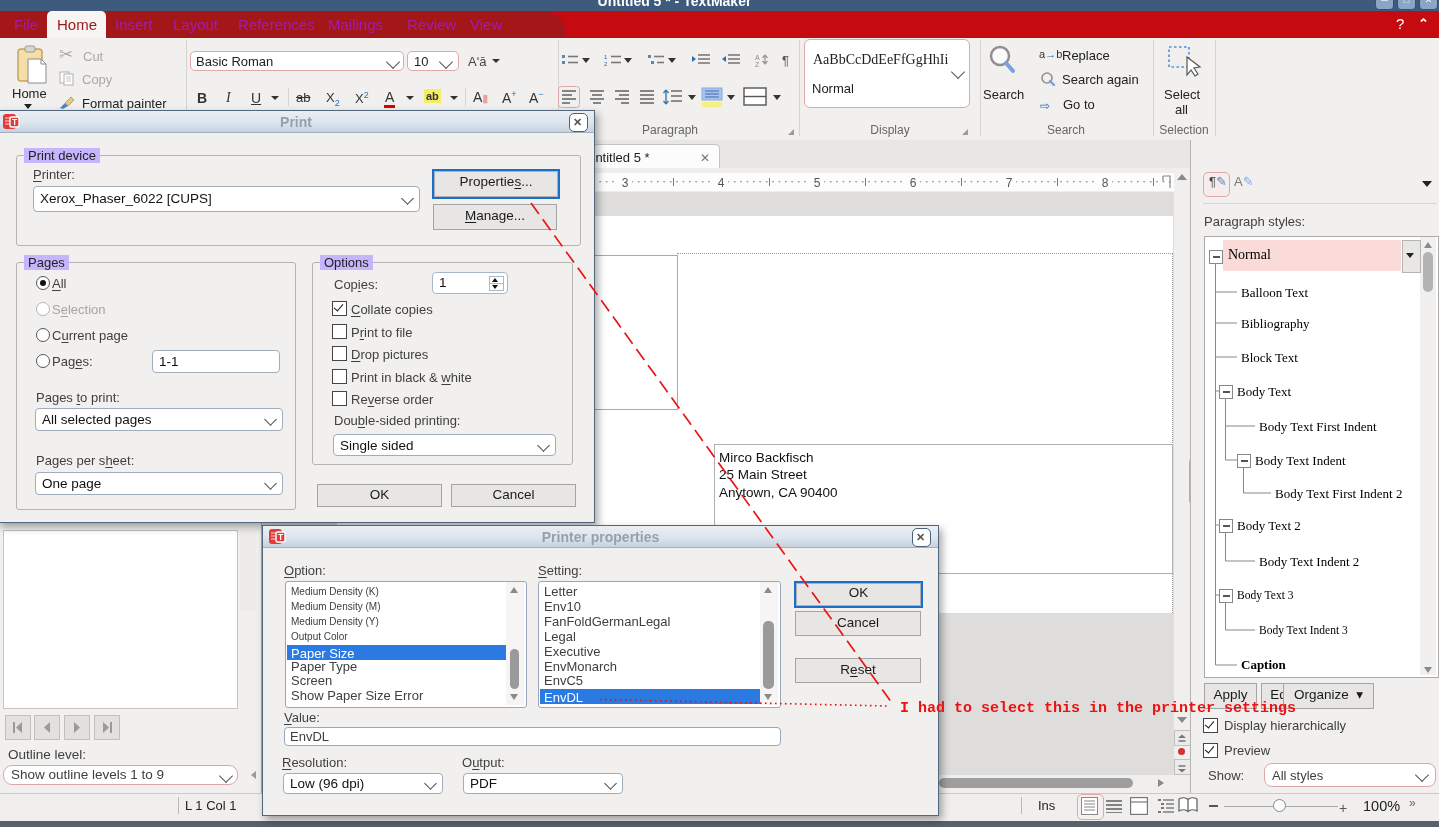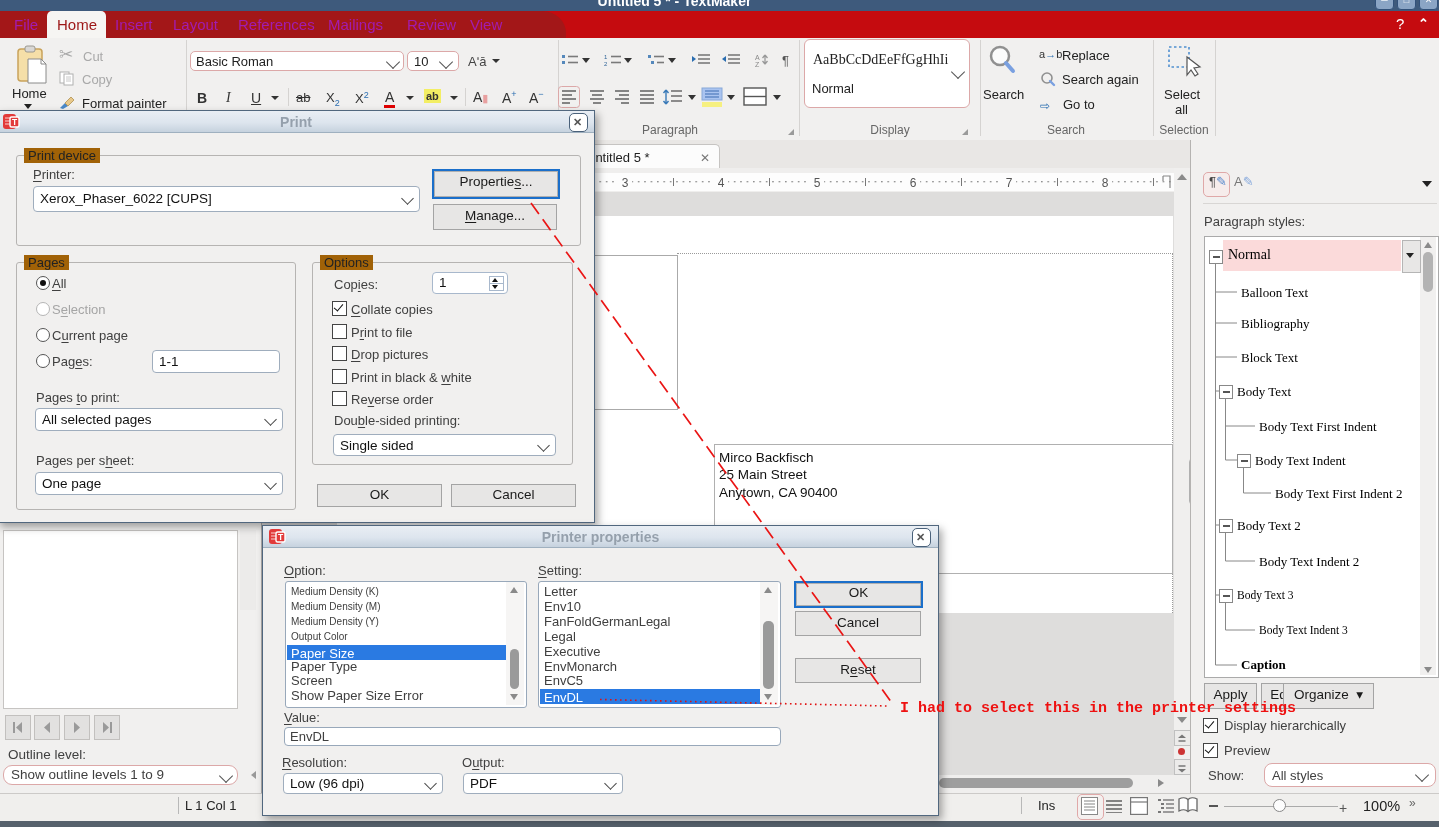--- a/index.html
+++ b/index.html
@@ -40,21 +40,21 @@
 #statusbar{left:0;top:793px;width:1439px;height:28px;background:#f0efed;border-top:1px solid #cccac8;}
 #bottomband{left:0;top:821px;width:1439px;height:6px;background:#56616c;}
 .st{font-size:13px;color:#222;top:798px;}
 
 .dialog{background:#f1f0ef;border:1.5px solid #51677e;box-shadow:3px 4px 8px rgba(0,0,0,0.35);}
 .dtitle{height:21px;background:linear-gradient(#e9eef4,#dde5ee 55%,#c6d2de);border-bottom:1px solid #9fb0bf;position:relative;}
 .dtext{width:100%;text-align:center;font-weight:bold;font-size:14px;color:#95a0ac;position:absolute;top:3px;}
 .dclose{position:absolute;top:2px;width:17px;height:17px;background:#fff;border:1.5px solid #4a617a;border-radius:5px;}
 .dclose:before{content:"\2715";position:absolute;left:3px;top:1.5px;font-size:11px;font-weight:bold;color:#555;}
 .groupbox{border:1px solid #b6b4b2;border-radius:3px;position:absolute;}
-.glabel{position:absolute;top:-8px;background:#a16207;padding:0 4px;font-size:13px;color:#222;}
+.glabel{position:absolute;top:-8px;background:#c4b5fd;padding:0 4px;font-size:13px;color:#222;}
 .lbl{position:absolute;font-size:13px;color:#404040;white-space:nowrap;}
 .btn{position:absolute;background:#e7e6e5;border:1px solid #a4a4a4;font-size:13.5px;color:#1a1a1a;text-align:center;}
 .btnfocus{border:2px solid #1b6fca;box-shadow:inset 0 0 0 1px #b0b0b0;}
 .wcombo{position:absolute;background:#fff;border:1px solid #9fadbd;border-radius:4px;}
 .wcombo .t{position:absolute;left:6px;top:2.5px;font-size:13.5px;color:#111;white-space:nowrap;}
 .wcombo .c{position:absolute;right:7px;top:6px;width:8px;height:8px;border-right:1.6px solid #444;border-bottom:1.6px solid #444;transform:rotate(45deg);}
 .cb{position:absolute;width:13px;height:13px;background:#fff;border:1.2px solid #444;}
 .radio{position:absolute;width:12px;height:12px;background:#fff;border:1.2px solid #555;border-radius:50%;}
 .check:before{content:"";position:absolute;left:2.5px;top:0px;width:4px;height:8px;border-right:1.8px solid #111;border-bottom:1.8px solid #111;transform:rotate(40deg);}
 u{text-decoration-thickness:1px;text-underline-offset:2px;}

